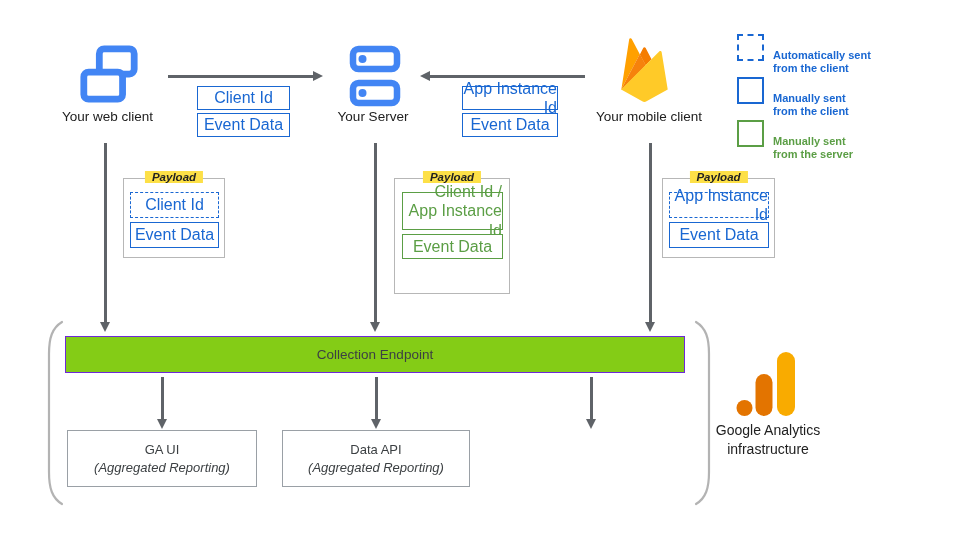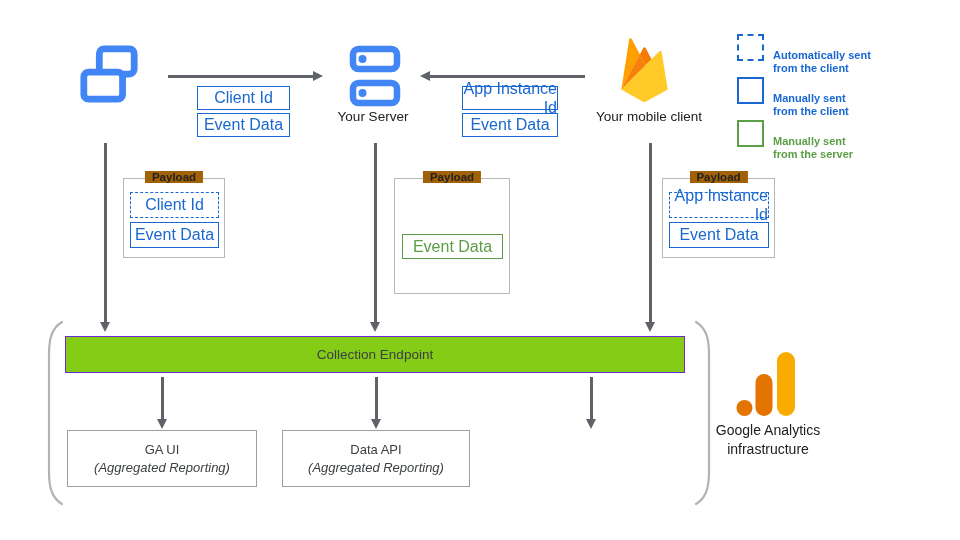--- a/index.html
+++ b/index.html
@@ -6,22 +6,22 @@
   .canvas{position:relative;width:960px;height:540px;background:#fff;overflow:hidden;
           font-family:"Liberation Sans","DejaVu Sans",sans-serif;-webkit-font-smoothing:antialiased;}
   .abs{position:absolute;}
   .node-label{position:absolute;font-size:13.5px;font-weight:500;color:#212121;text-align:center;}
   .tag{position:absolute;display:flex;align-items:center;justify-content:center;background:#fff;
        font-size:16px;font-weight:500;line-height:1.2;text-align:right;box-sizing:border-box;}
   .tag.solid-blue{border:1.5px solid #1967D2;color:#1967D2;}
   .tag.dashed-blue{border:1.5px dashed #1967D2;color:#1967D2;}
   .tag.solid-green{border:1.5px solid #5B9E45;color:#5B9E45;}
   .payload{position:absolute;border:1px solid #B7B7B7;background:#fff;box-sizing:border-box;}
-  .payload-title{position:absolute;top:-8px;left:50%;transform:translateX(-50%);background:#a16207;
-       padding:0 7px;font-size:11.5px;font-weight:bold;color:#212121;white-space:nowrap;}
+  .payload-title{position:absolute;top:-8px;left:50%;transform:translateX(-50%);background:#fde047;
+       padding:0 7px;font-size:11.5px;font-weight:bold;color:#212121;white-space:nowrap;font-style:italic;}
   .hline{position:absolute;height:2.5px;background:#5F6368;}
   .vline{position:absolute;width:2.5px;background:#5F6368;}
   .head-right{position:absolute;width:0;height:0;border-top:5.5px solid transparent;
        border-bottom:5.5px solid transparent;border-left:10px solid #5F6368;}
   .head-left{position:absolute;width:0;height:0;border-top:5.5px solid transparent;
        border-bottom:5.5px solid transparent;border-right:10px solid #5F6368;}
   .head-down{position:absolute;width:0;height:0;border-left:5.5px solid transparent;
        border-right:5.5px solid transparent;border-top:10px solid #5F6368;}
   .legend-box{position:absolute;width:27px;height:27px;box-sizing:border-box;background:#fff;}
   .legend-text{position:absolute;font-size:11px;font-weight:700;line-height:13px;width:170px;margin-top:16px;}
@@ -36,20 +36,21 @@
 </style>
 </head>
 <body>
 
 <div class="canvas">
 
   <svg class="abs" style="left:78px;top:42px" width="62" height="66" viewBox="0 0 64 66">
     <rect x="22" y="6" width="36" height="26" rx="5" fill="#fff" stroke="#4285F4" stroke-width="7"></rect>
     <rect x="6" y="30" width="40" height="28" rx="5" fill="#fff" stroke="#4285F4" stroke-width="7"></rect>
   </svg>
+  <div class="node-label" style="left:35px;top:109px;width:145px">Your web client</div>
 
   <svg class="abs" style="left:349px;top:45px" width="52" height="62" viewBox="0 0 52 62">
     <rect x="4" y="4" width="44" height="20" rx="5.5" fill="#fff" stroke="#4285F4" stroke-width="6.5"></rect>
     <rect x="4" y="38" width="44" height="20" rx="5.5" fill="#fff" stroke="#4285F4" stroke-width="6.5"></rect>
     <circle cx="13.5" cy="14" r="4" fill="#4285F4"></circle>
     <circle cx="13.5" cy="48" r="4" fill="#4285F4"></circle>
   </svg>
   <div class="node-label" style="left:308px;top:109px;width:130px">Your Server</div>
 
   <svg class="abs" style="left:621px;top:38px" width="47" height="64" viewBox="0 0 256 351">
@@ -103,20 +104,21 @@
   </div>
 
   <div class="payload" style="left:123px;top:178px;width:102px;height:80px">
     <span class="payload-title">Payload</span>
     <div class="tag dashed-blue" style="left:6px;top:13px;width:89px;height:26px">Client Id</div>
     <div class="tag solid-blue" style="left:6px;top:43px;width:89px;height:26px">Event Data</div>
   </div>
 
   <div class="payload" style="left:394px;top:178px;width:116px;height:116px">
     <span class="payload-title">Payload</span>
+    <div class="tag solid-green" style="left:7px;top:13px;width:101px;height:38px">Client Id / App Instance Id</div>
     <div class="tag solid-green" style="left:7px;top:55px;width:101px;height:25px">Event Data</div>
   </div>
 
   <div class="payload" style="left:662px;top:178px;width:113px;height:80px">
     <span class="payload-title">Payload</span>
     <div class="tag dashed-blue" style="left:6px;top:13px;width:100px;height:26px">App Instance Id</div>
     <div class="tag solid-blue" style="left:6px;top:43px;width:100px;height:26px">Event Data</div>
   </div>
 
   <svg class="abs" style="left:46px;top:320px" width="18" height="186" viewBox="0 0 18 186">

